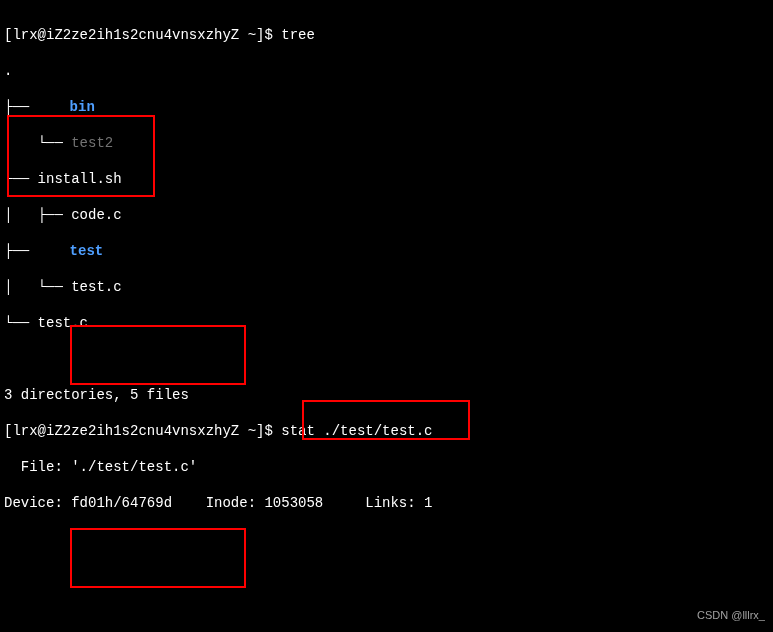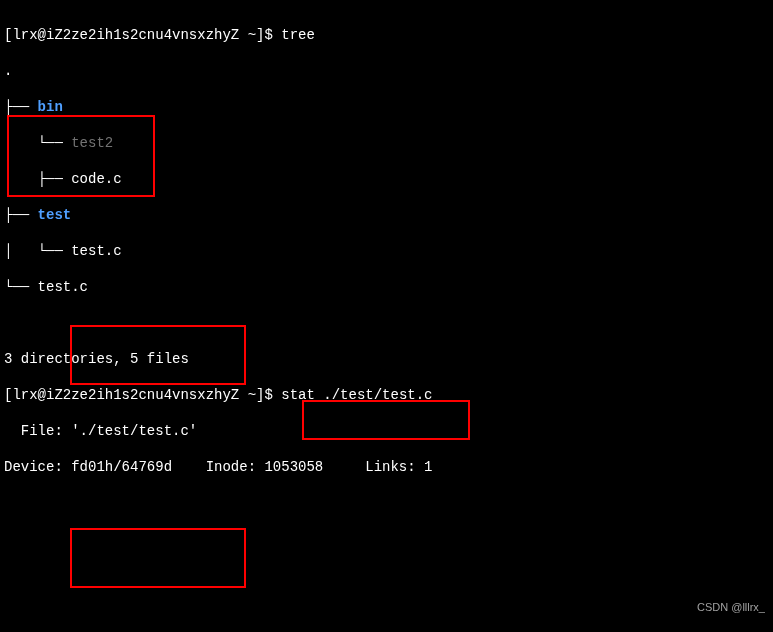--- a/index.html
+++ b/index.html
@@ -18,46 +18,47 @@
   .term {
     padding: 8px 4px 4px 4px;
     white-space: pre;
   }
   .line { display: block; white-space: pre; }
   .prompt-open { color: #fff; }
   .prompt-user { color: #fff; }
   .prompt-path { color: #fff; }
   .prompt-close { color: #fff; }
   .cmd { color: #fff; }
-  .dir { color: #4f9fff; font-weight: bold; }
+  .dir { color: #4f9fff; font-weight: bold; margin-left: 32px; }
   .file { color: #737373; }
   .tree-pipe { color: #fff; }
   .hl-box {
     position: absolute;
     border: 2px solid #ff0000;
     pointer-events: none;
     box-sizing: border-box;
   }
   .watermark {
     position: absolute;
-    bottom: 16px;
+    bottom: 8px;
     right: 8px;
     color: #a0a0a0;
     font-size: 11px;
     font-family: Arial, sans-serif;
   }
 </style>
 </head>
 <body>
 
 <div class="term">
 <span class="line"><span class="prompt-open">[</span><span class="prompt-user">lrx@iZ2ze2ih1s2cnu4vnsxzhyZ</span><span class="prompt-path"> ~</span><span class="prompt-close">]$ </span><span class="cmd">tree</span></span>
 <span class="line">.</span>
 <span class="line"><span class="tree-pipe">├── </span><span class="dir">bin</span></span>
 <span class="line"><span class="tree-pipe">│   └── </span><span class="file">test2</span></span>
+<span class="line">├── install.sh</span>
 <span class="line">│   ├── code.c</span>
 <span class="line"><span class="tree-pipe">├── </span><span class="dir">test</span></span>
 <span class="line">│   └── test.c</span>
 <span class="line">└── test.c</span>
 <span class="line"> </span>
 <span class="line">3 directories, 5 files</span>
 <span class="line"><span class="prompt-open">[</span><span class="prompt-user">lrx@iZ2ze2ih1s2cnu4vnsxzhyZ</span><span class="prompt-path"> ~</span><span class="prompt-close">]$ </span><span class="cmd">stat ./test/test.c</span></span>
 <span class="line">  File: './test/test.c'</span>
 <span class="line">Device: fd01h/64769d	Inode: 1053058     Links: 1</span>
 

